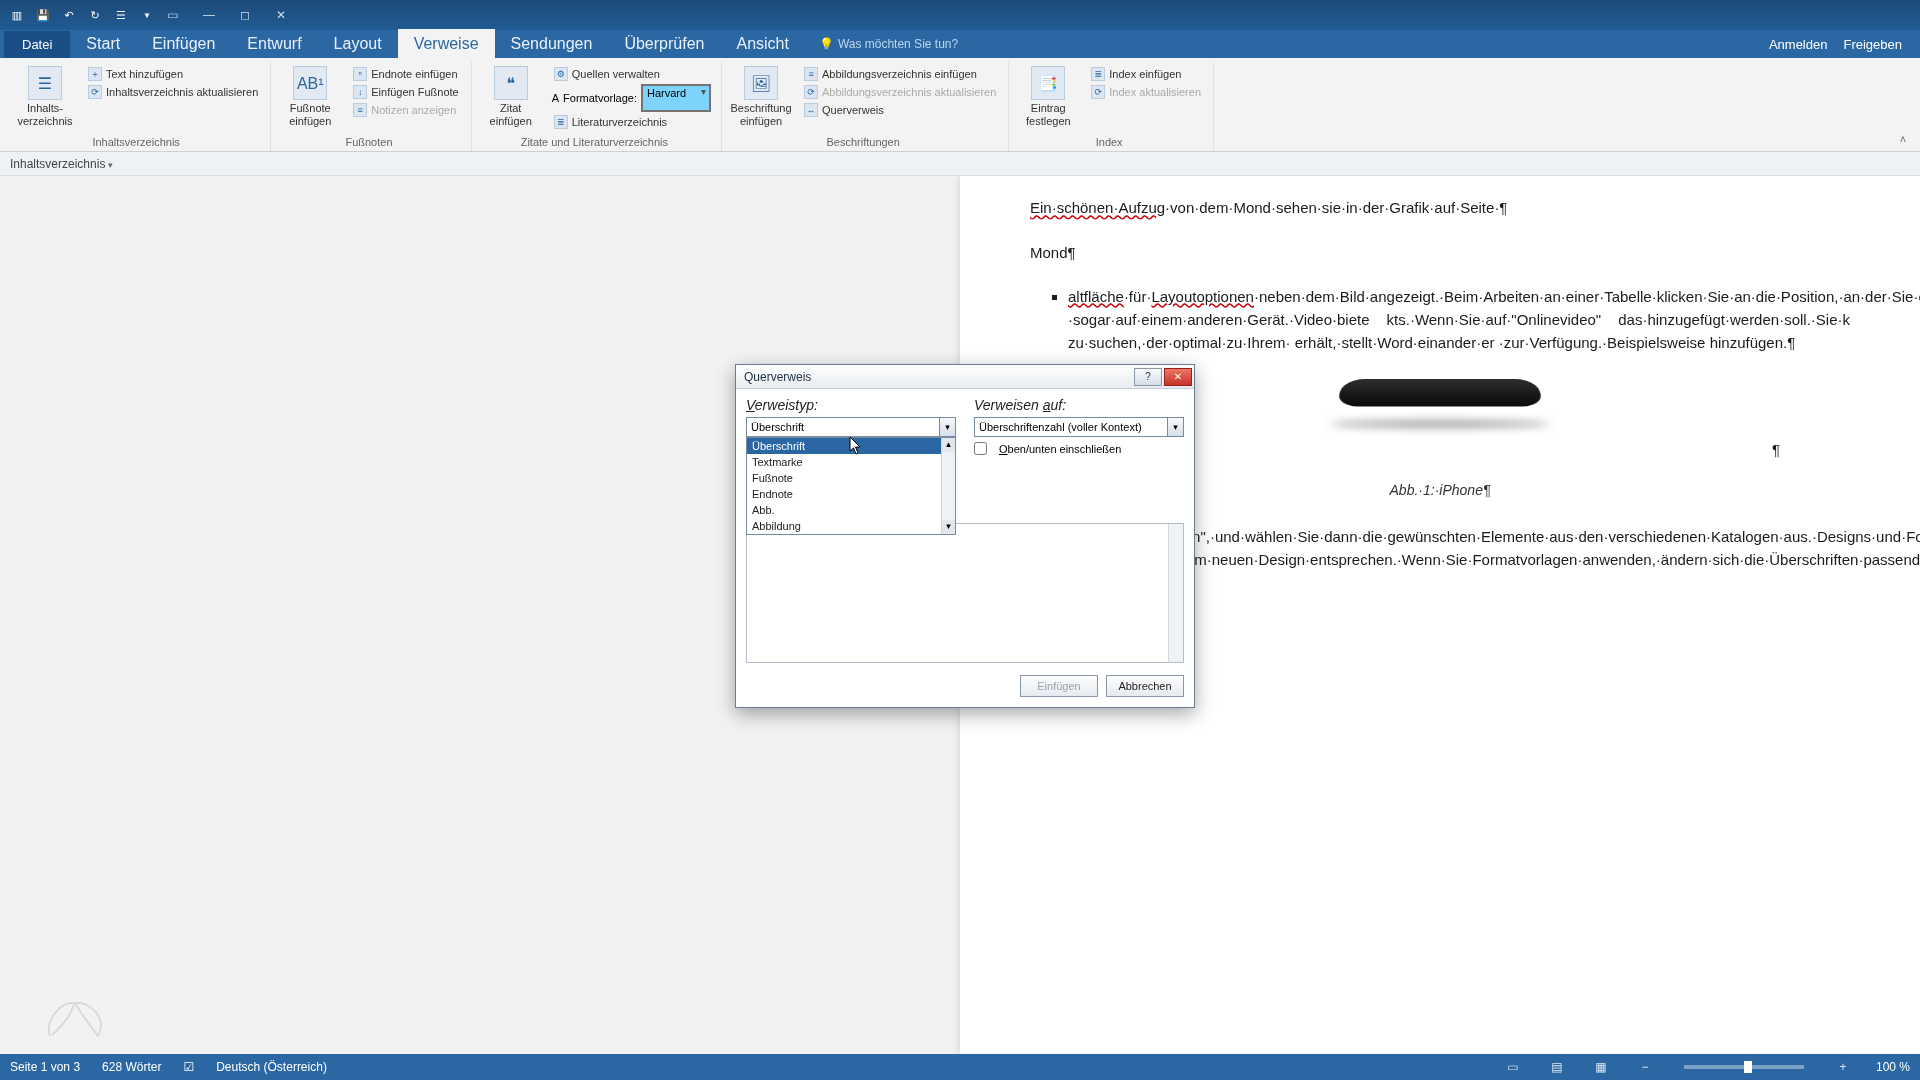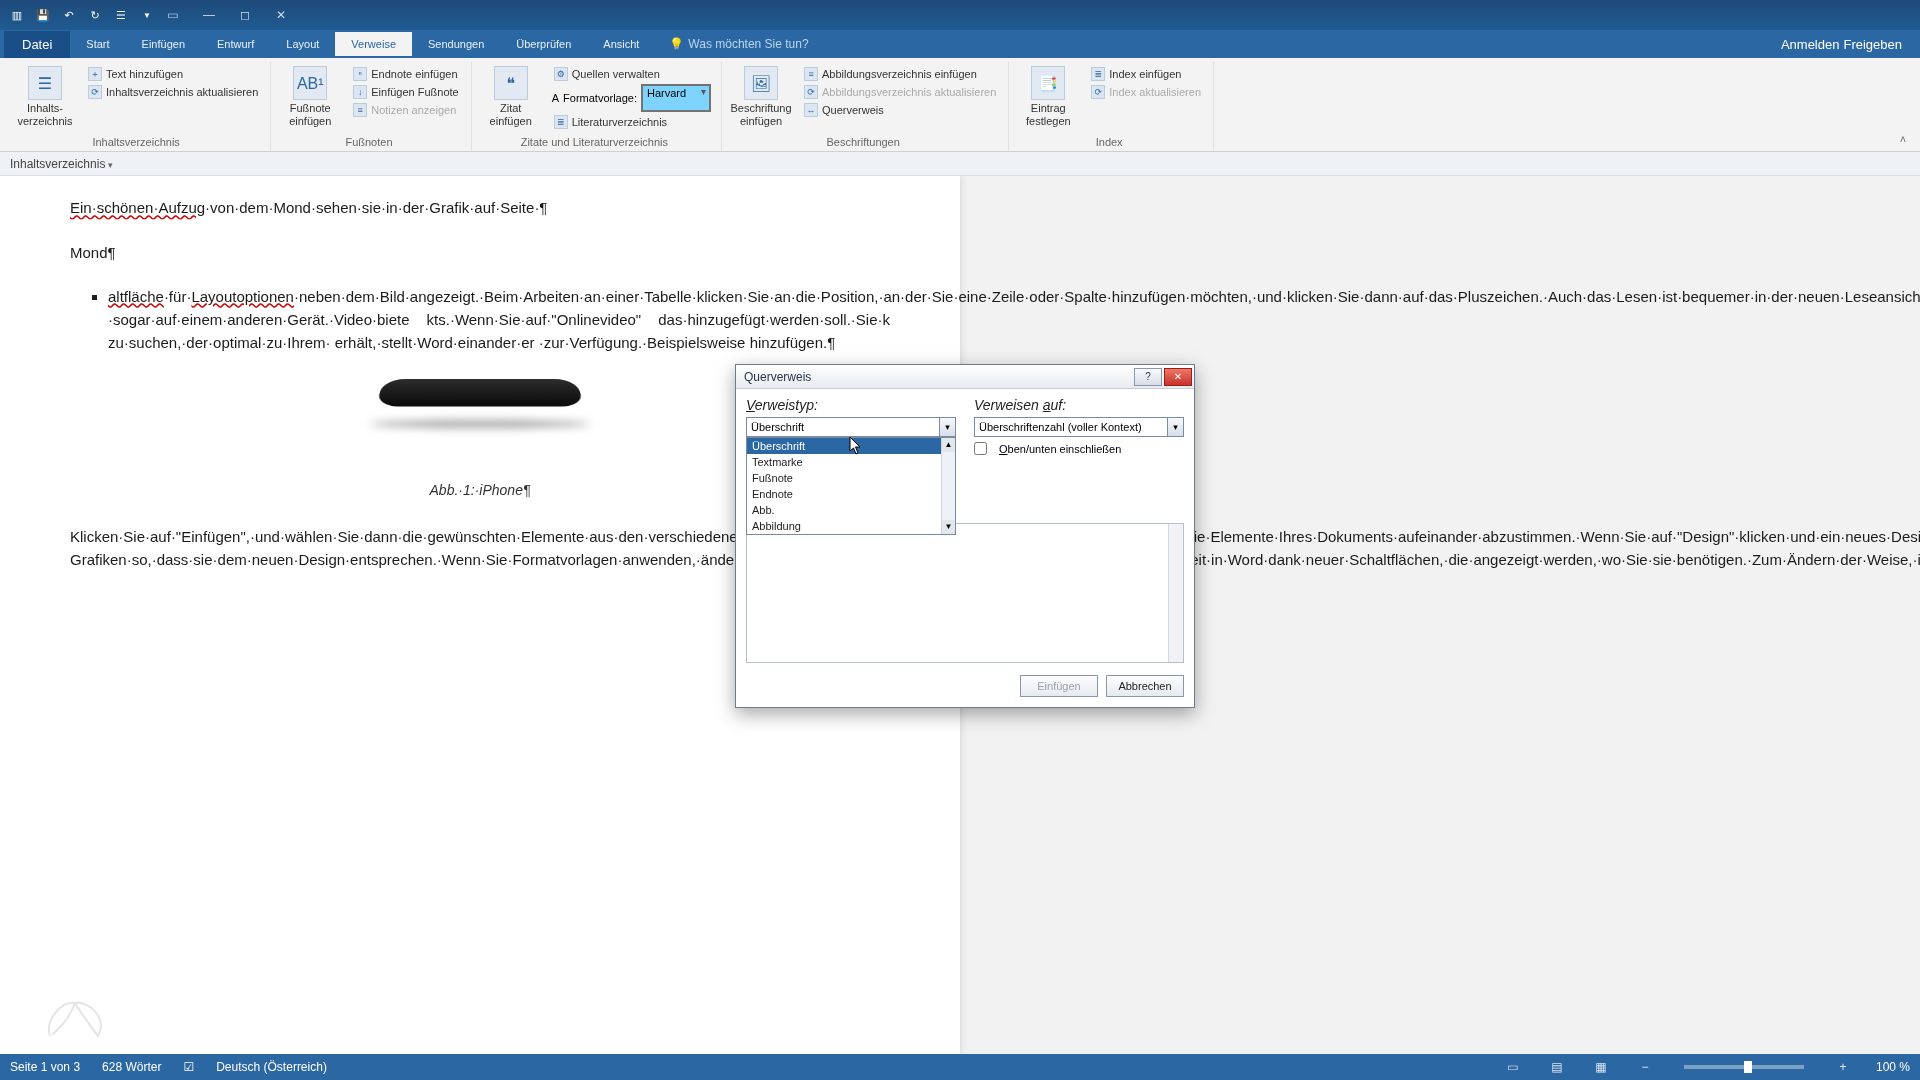--- a/index.html
+++ b/index.html
@@ -9,24 +9,24 @@
   .titlebar { height: 30px; background: linear-gradient(#1e4a7a,#205b92); display: flex; align-items: center; color: #fff; }
   .titlebar .qat { display: flex; align-items: center; gap: 8px; padding-left: 8px; }
   .titlebar .qat .qicon { width: 18px; height: 18px; display:flex; align-items:center; justify-content:center; color:#fff; font-size:11px;}
   .titlebar .apptitle { flex: 1; text-align: center; font-size: 13px; color:#fff;}
   .titlebar .wincontrols { display: flex; gap: 2px; padding-right: 6px;}
   .titlebar .wincontrols .wbtn { width: 34px; height: 22px; display:flex; align-items:center; justify-content:center; color:#cde; font-size:12px;}
 
   
   .ribbontabs { height: 28px; background: #2b67a2; display:flex; align-items:center; padding-left:4px; color:#fff;}
   .ribbontabs .filetab { background:#1a4e87; color:#fff; padding:6px 18px; font-size:13px;}
-  .ribbontabs .rtab { padding:6px 16px; font-size:11px; color:#e8f1fb; cursor:default;}
+  .ribbontabs .rtab { padding:6px 16px; font-size:16px; color:#e8f1fb; cursor:default;}
   .ribbontabs .rtab.active { background:#f3f3f3; color:#2b67a2;}
   .ribbontabs .tellme { margin-left:14px; color:#bcd6ef; font-size:12px; display:flex; align-items:center; gap:4px;}
-  .ribbontabs .rightcluster { margin-left:auto; display:flex; gap:4px; padding-right:18px; color:#fff; font-size:13px;}
+  .ribbontabs .rightcluster { margin-left:auto; display:flex; gap:16px; padding-right:18px; color:#fff; font-size:13px;}
 
   
   .ribbon { height: 94px; background:#f3f3f3; border-bottom:1px solid #d0d0d0; display:flex; padding:4px 6px 0; }
   .rgroup { border-right:1px solid #e1e1e1; padding:0 10px 0 6px; display:flex; flex-direction:column; justify-content:space-between;}
   .rgroup:last-child { border-right:none; flex:1;}
   .rgroup .glabel { text-align:center; font-size:11px; color:#666; padding:2px 0 3px;}
   .gbody { display:flex; gap:8px; align-items:flex-start; padding-top:4px;}
   .bigbtn { width:66px; text-align:center; font-size:11px; color:#333; line-height:13px;}
   .bigbtn .bigicon { width:34px; height:34px; margin:0 auto 2px; background:#e2e9f2; border:1px solid #bcd; display:flex; align-items:center; justify-content:center; font-size:16px; color:#2b67a2;}
   .stack { display:flex; flex-direction:column; gap:2px;}
@@ -36,21 +36,21 @@
   .styleselect { display:flex; align-items:center; gap:4px; font-size:11px;}
   .styleselect .selbox { border:2px solid #737373; background:#7dd3fc; padding:1px 16px 11px 4px; position:relative; min-width:70px;}
   .styleselect .selbox::after { content:"▾"; position:absolute; right:3px; top:0; font-size:10px; color:#555;}
   .collapsebtn { position:absolute; right:8px; bottom:3px; width:18px; height:18px; color:#666; font-size:11px; text-align:center; line-height:18px;}
 
   
   .navbar { height:24px; background:#eef1f5; border-bottom:1px solid #dadfe5; display:flex; align-items:center; padding:0 10px; font-size:12px; color:#444;}
   .navbar .navlabel::after { content:" ▾"; font-size:9px; color:#666;}
 
   
-  .docwrap { position:absolute; top:176px; bottom:26px; left:0; right:0; background:#f2f2f2; display:flex; justify-content:flex-start; overflow:hidden;}
+  .docwrap { position:absolute; top:176px; bottom:26px; left:0; right:0; background:#f2f2f2; display:flex; justify-content:flex-end; overflow:hidden;}
   .page { width:960px; background:#fff; box-shadow:0 0 8px rgba(0,0,0,.15); padding:20px 70px 40px; color:#1b1b1b; font-family:Calibri,Arial,sans-serif; font-size:15px; line-height:1.55;}
   .page .line1 { text-decoration:none;}
   .page .line1 .u { text-decoration:underline; text-decoration-color:#c00; text-decoration-style:wavy;}
   .page .heading { margin-top:22px; font-size:15px;}
   .page ul { margin:20px 0 14px 38px; list-style-type:square;}
   .page ul li { text-align:justify;}
   .page .below { text-align:justify; margin-top:8px;}
   .caption { text-align:center; font-style:italic; font-size:14px; color:#333; margin:18px 0 24px; }
   .phoneimg { width:280px; height:60px; margin:0 auto; position:relative;}
   .phoneimg .shadow { position:absolute; left:30px; right:30px; bottom:0; height:8px; background:rgba(0,0,0,.35); filter:blur(4px); border-radius:50%;}

